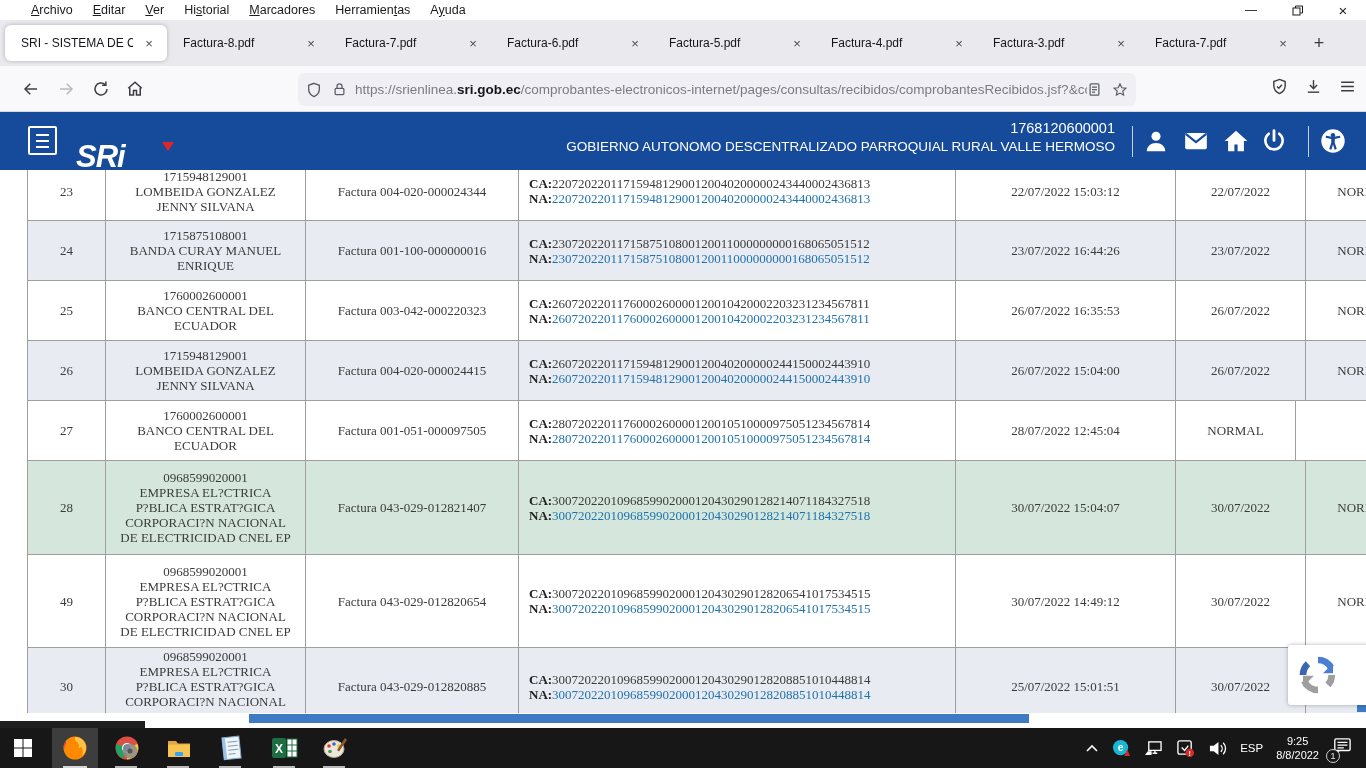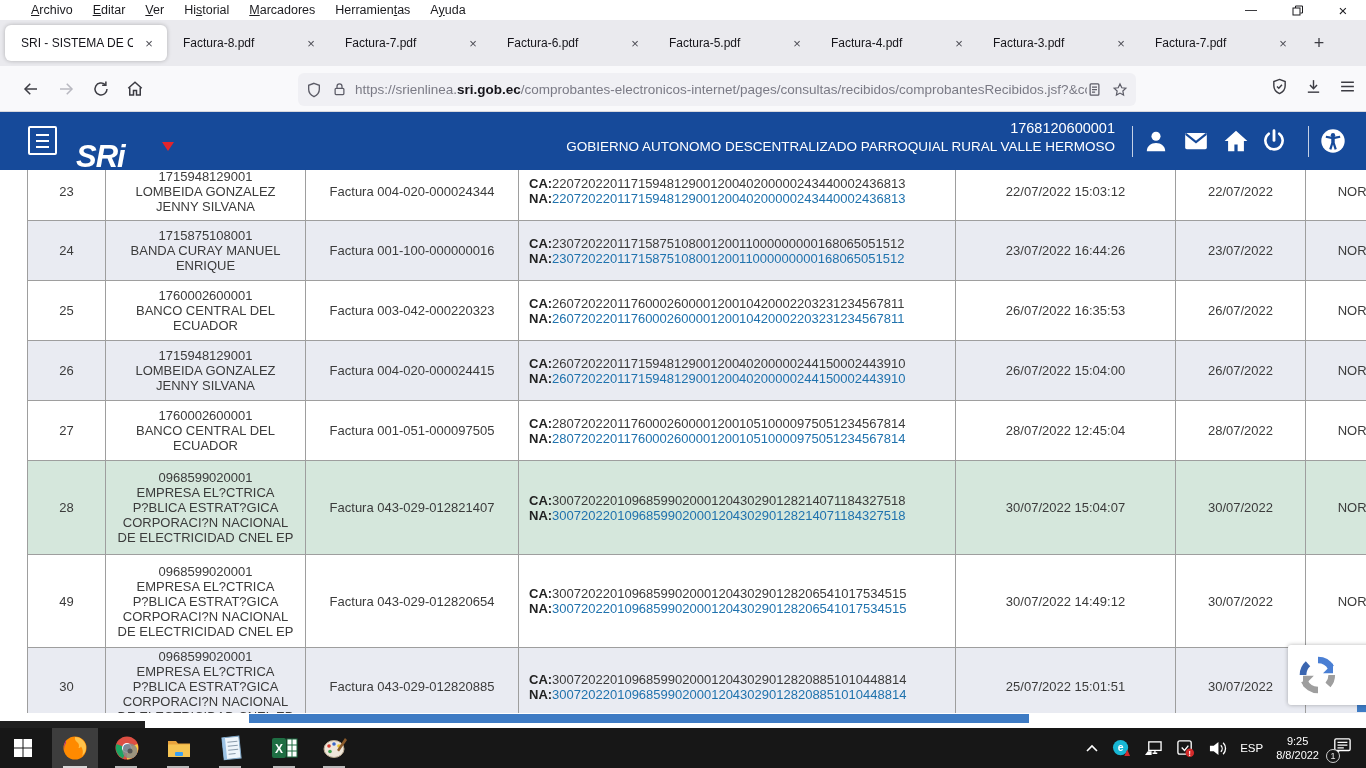--- a/index.html
+++ b/index.html
@@ -60,21 +60,21 @@
 
   
   .table-area { position:absolute; left:27px; top:170px; width:1339px; height:543px; overflow:hidden;
                 border-left:1px solid #9e9e9e; background:#fff; }
   .tbody { margin-top:-8px; width:1398px; }
   .trow { display:flex; width:1398px; border-bottom:1px solid #9e9e9e; }
   .trow.plain { background:#ffffff; }
   .trow.alt { background:#e9ebf2; }
   .trow.selected { background:#d5e7dc; }
   .c { border-right:1px solid #9e9e9e; display:flex; flex-direction:column; justify-content:center;
-       align-items:center; text-align:center; font-size:13px; color:#3b3b3b; line-height:15px; overflow:hidden; }
+       align-items:center; text-align:center; font-size:13px; color:#3b3b3b; line-height:15px; overflow:hidden;font-family:Liberation Serif, serif; }
   .c.num { width:78px; }
   .c.entity { width:200px; }
   .c.doc { width:213px; }
   .c.keys { width:437px; align-items:flex-start; text-align:right; padding-left:10px; font-size:13px; }
   .c.auth { width:220px; }
   .c.issued { width:130px; }
   .c.type { width:120px; }
   .entity-lines { white-space:pre-line; }
   .keyline { white-space:nowrap; }
   .keyline b { color:#222; }
@@ -341,21 +341,20 @@
           <div class="entity-lines">1760002600001
 BANCO CENTRAL DEL
 ECUADOR</div>
         </div>
         <div class="c doc">Factura 001-051-000097505</div>
         <div class="c keys">
           <div class="keyline"><b>CA:</b><span>2807202201176000260000120010510000975051234567814</span></div>
           <div class="keyline"><b>NA:</b><a class="na-link">2807202201176000260000120010510000975051234567814</a></div>
         </div>
         <div class="c auth">28/07/2022 12:45:04</div>
-        <div class="c issued">28/07/2022</div>
         <div class="c type">NORMAL</div>
       </div>
       <div class="trow selected" style="height: 94px;">
         <div class="c num">28</div>
         <div class="c entity">
           <div class="entity-lines">0968599020001
 EMPRESA EL?CTRICA
 P?BLICA ESTRAT?GICA
 CORPORACI?N NACIONAL
 DE ELECTRICIDAD CNEL EP</div>

